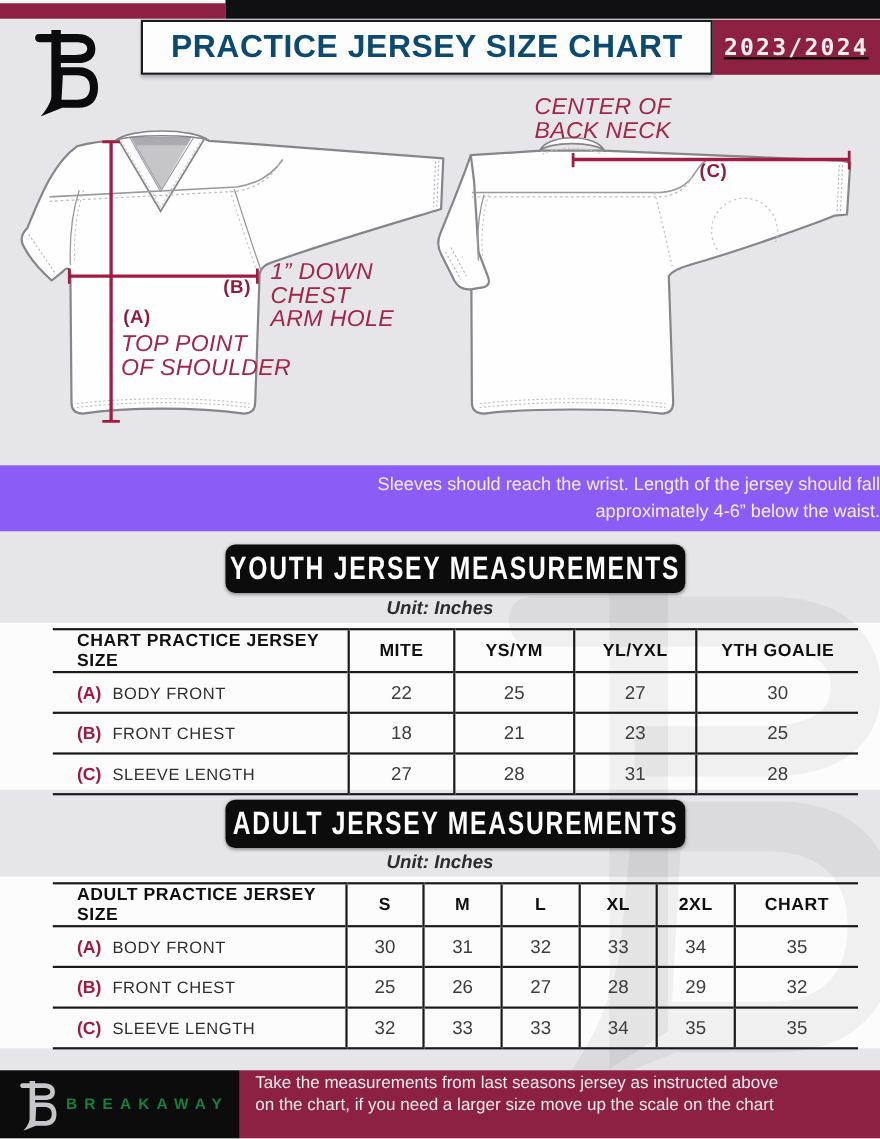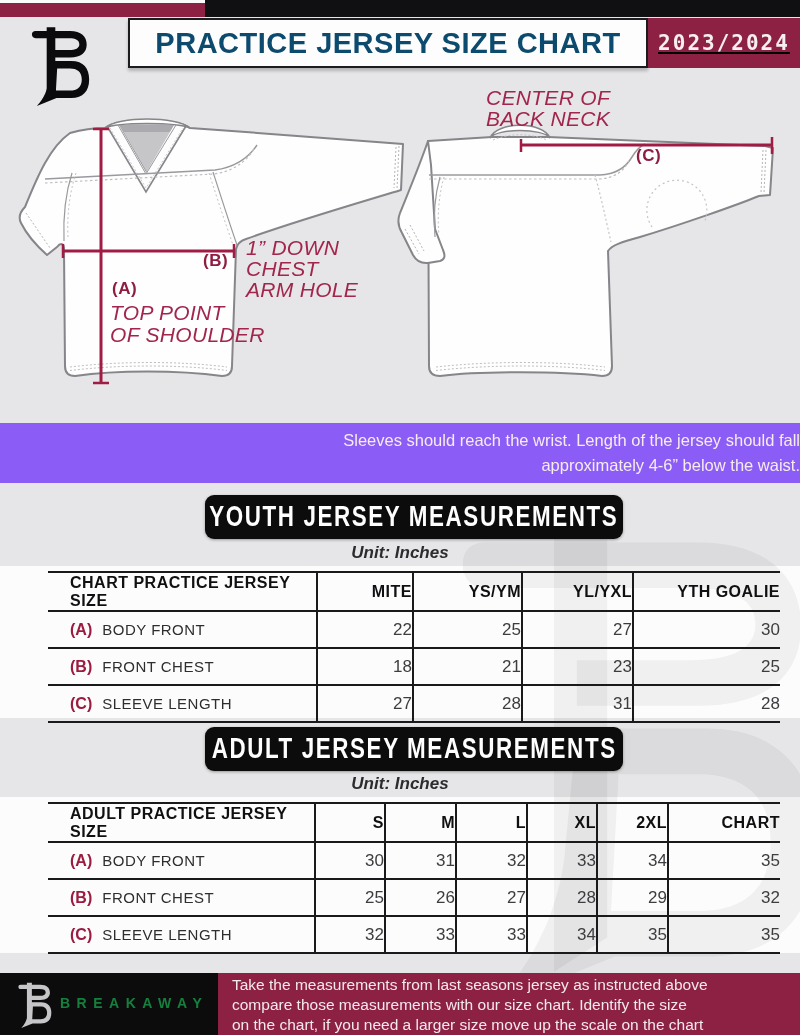--- a/index.html
+++ b/index.html
@@ -35,21 +35,21 @@
   .unit{left:0;width:800px;text-align:center;font-style:italic;font-weight:bold;font-size:17px;color:#2c2c2e;}
 
   .band{left:0;width:800px;background:#fcfcfd;z-index:0;}
   .watermark{z-index:1;pointer-events:none;color:rgba(10,10,14,.05);}
   .z2{z-index:2;}
 
   
   table.size{border-collapse:collapse;table-layout:fixed;}
   table.size th,table.size td{padding:0;border-top:2px solid #1a1a1c;text-align:center;vertical-align:middle;overflow:hidden;}
   table.size tr:last-child td{border-bottom:2px solid #1a1a1c;}
-  table.size th+th,table.size td+td{border-left:2px solid #1a1a1c;text-align:right;}
+  table.size th+th,table.size td+td{border-left:2px solid #1a1a1c;}
   table.size th{height:37px;font-weight:bold;font-size:16px;color:#101012;letter-spacing:.5px;}
   table.size td{height:35px;font-size:17px;color:#3d3d40;}
   th.lbl{font-weight:normal;font-size:15px;color:#4d4d4f;letter-spacing:.4px;}
   .lbl{text-align:left !important;padding-left:22px !important;}
   .key{color:#9b1c40;font-weight:bold;font-size:16px;margin-right:10px;}
   .rowlabel{font-size:15px;color:#2e2e30;letter-spacing:.5px;}
 
   
   .foot-black{left:0;top:973px;width:218px;height:62px;background:#0c0c0d;}
   .foot-maroon{left:218px;top:973px;width:582px;height:62px;background:#8d2144;box-sizing:border-box;
@@ -286,17 +286,16 @@
     </table>
   </div>
 
   <div class="abs foot-black z2"></div>
   <svg class="abs logo-footer z2" viewBox="0 0 100 130">
       <use href="#logoB"></use>
     </svg>
   <div class="abs brand z2">BREAKAWAY</div>
   <div class="abs foot-maroon z2">
     <div>Take the measurements from last seasons jersey as instructed above</div>
-    <div>compare those measurements with our size chart. Identify the size</div>
     <div>on the chart, if you need a larger size move up the scale on the chart</div>
   </div>
 
 </div>
 
 </body></html>

